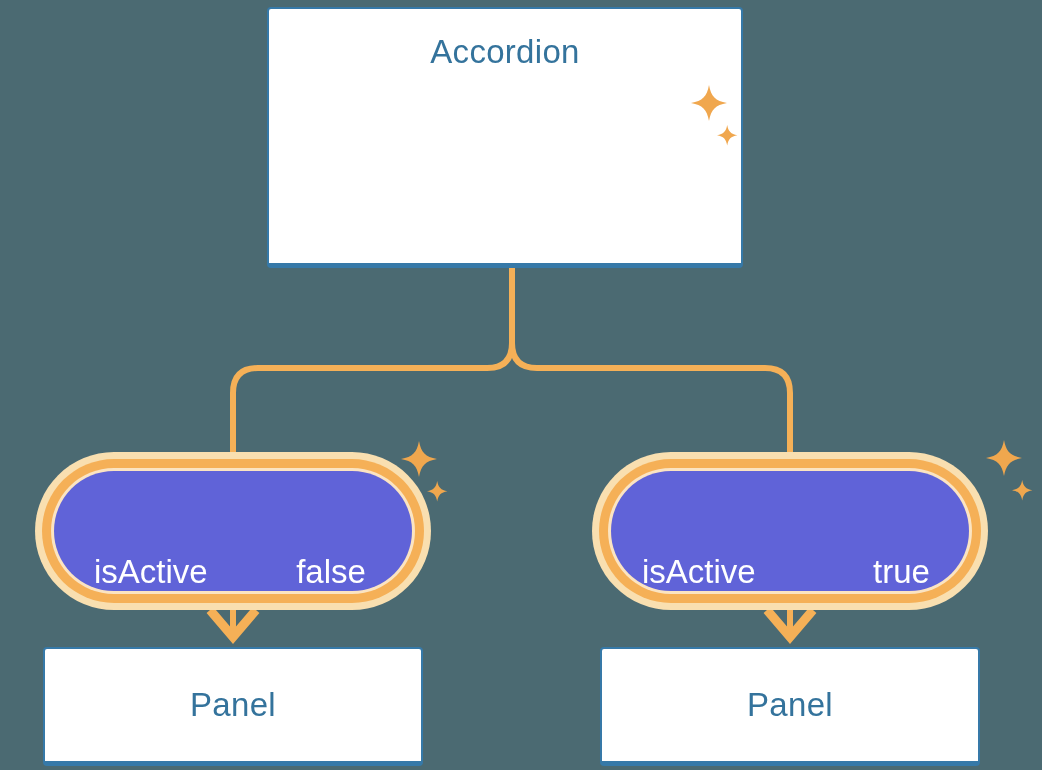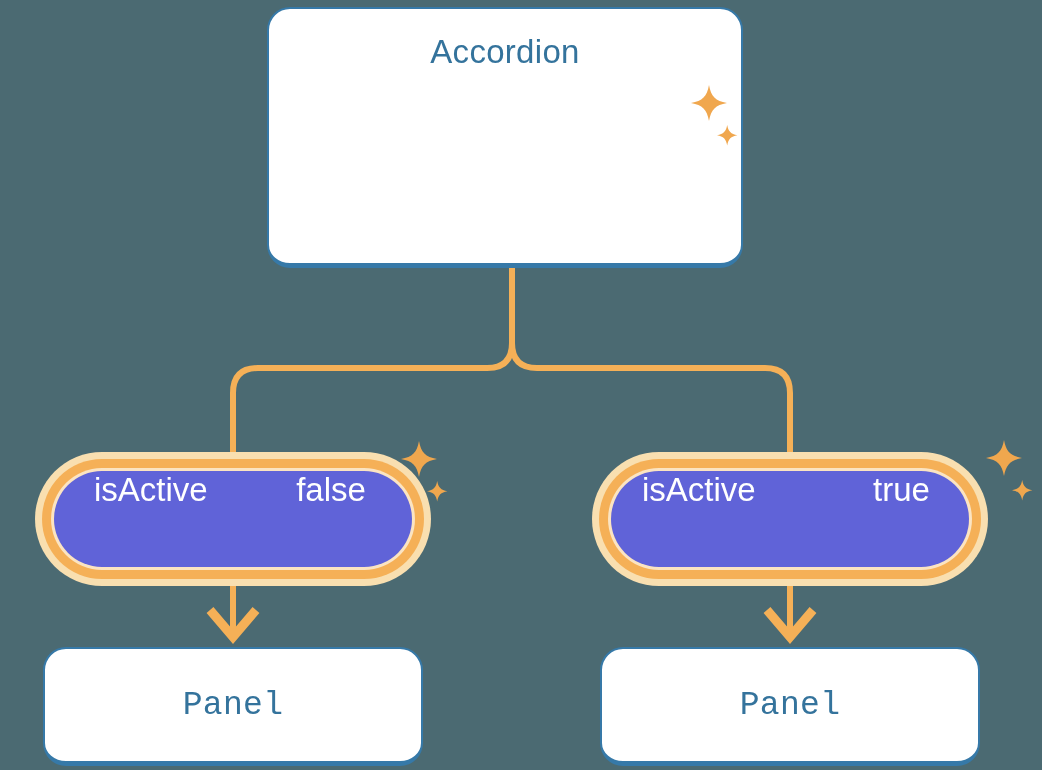--- a/index.html
+++ b/index.html
@@ -30,21 +30,21 @@
   }
   svg.connectors{
     position:absolute;
     left:0; top:0;
   }
   .box{
     position:absolute;
     background:#ffffff;
     border:2px solid var(--box-border);
     border-bottom-width:5px;
-    border-radius:23px;
+    border-radius:4px;
     box-sizing:border-box;
   }
   .accordion-box{
     left:267px; top:7px;
     width:476px; height:261px;
   }
   .box-title{
     text-align:center;
     margin-top:24px;
     font-size:33px;
@@ -59,21 +59,20 @@
     align-items:center;
     justify-content:center;
   }
   .panel-left{ left:43px; }
   .panel-right{ left:600px; }
   .panel-label{
     font-size:33px;
     font-weight:500;
     color:var(--box-text);
     letter-spacing:0.3px;
-    font-family:Liberation Mono, monospace;
   }
   
   .state-pill{
     position:absolute;
     left:58px; top:114px;
     width:350px; height:88px;
     background:#ffffff;
     border-radius:999px;
     box-shadow:
       0 0 0 10px var(--connector),
@@ -96,29 +95,29 @@
     width:73px;
     display:flex; align-items:center; justify-content:center;
     font-size:33px;
     font-weight:700;
     color:var(--pill-text-purple);
   }
   
   .prop-pill{
     position:absolute;
     top:471px;
-    width:358px; height:96px;
+    width:358px; height:120px;
     background:var(--pill-purple);
     border-radius:999px;
     box-shadow:
       0 0 0 3px var(--glow-inner),
       0 0 0 12px var(--connector),
       0 0 0 19px var(--glow);
     display:flex;
-    align-items:flex-start;
+    align-items:flex-end;
     overflow:hidden;
   }
   .prop-left{ left:54px; }
   .prop-right{ left:611px; }
   .prop-pill .pill-label{
     flex:1;
     display:flex; align-items:center; justify-content:center;
     font-size:33px;
     color:var(--pill-text-white);
   }

